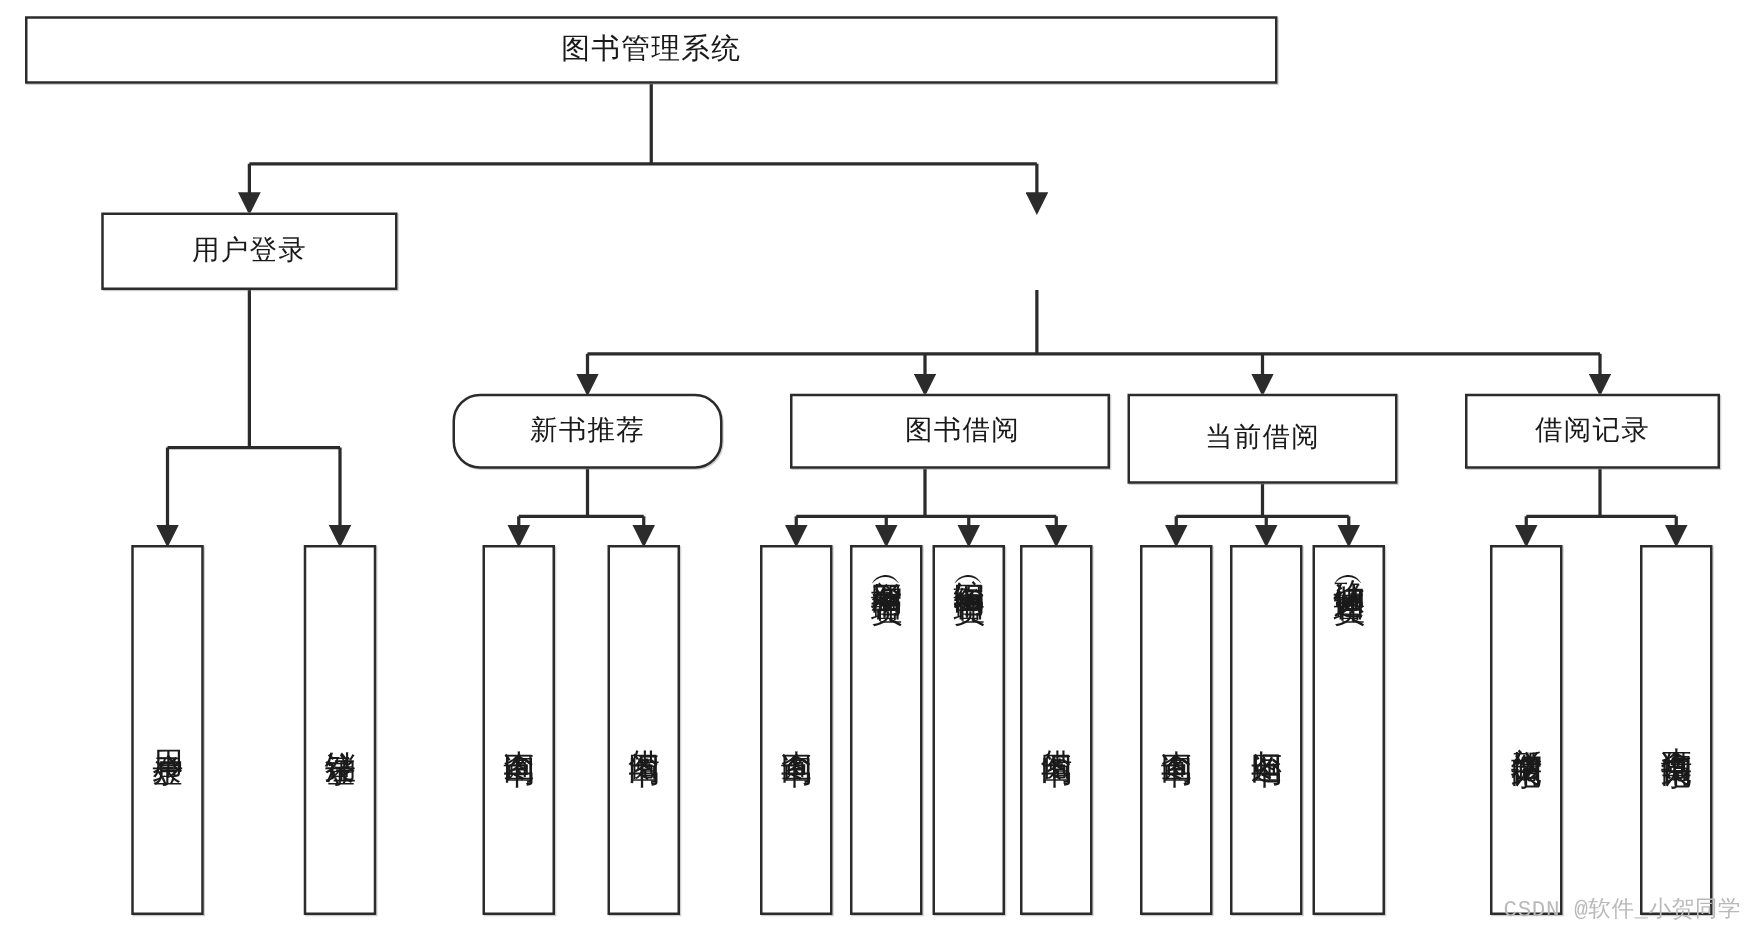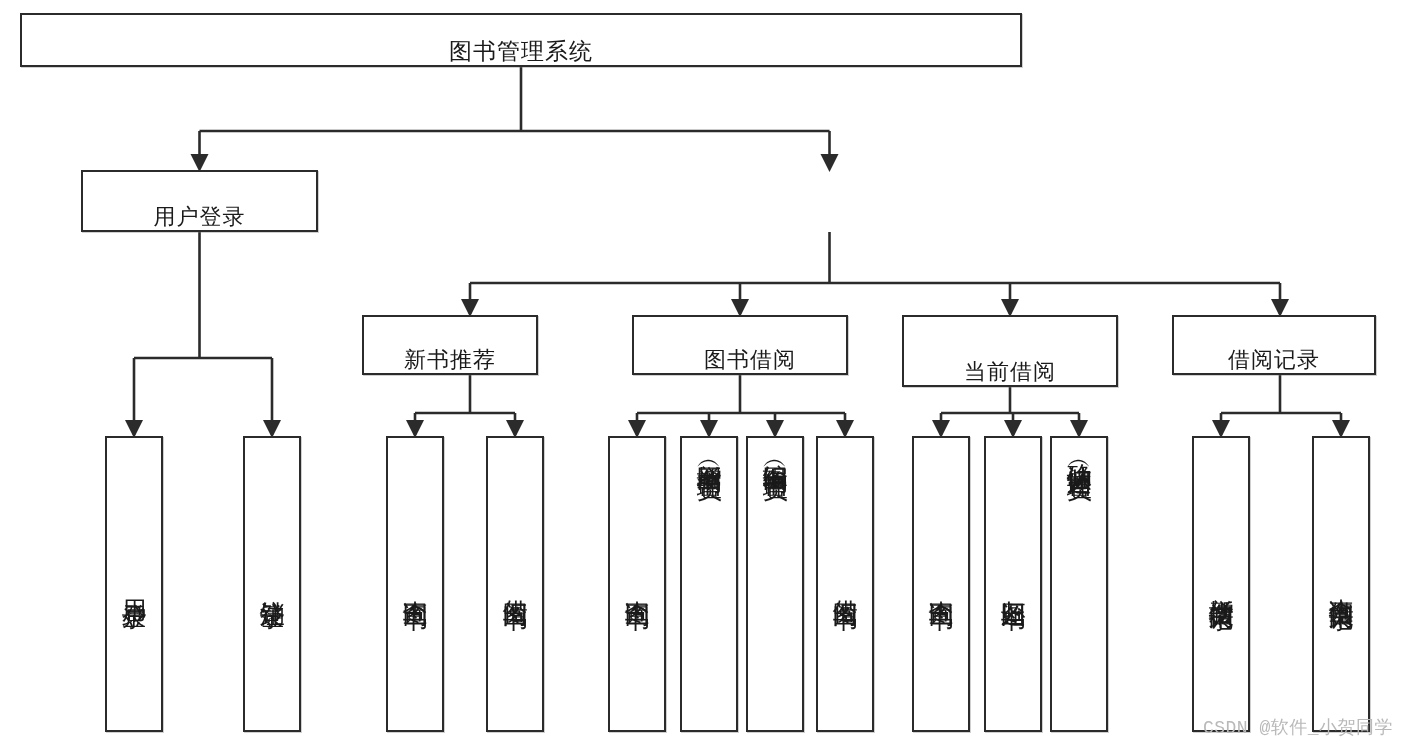--- a/index.html
+++ b/index.html
@@ -23,21 +23,21 @@
     width: 1405px;
     height: 747px;
     pointer-events: none;
   }
   .node {
     position: absolute;
     box-sizing: border-box;
     border: 2.5px solid #2b2b2b;
     background: #ffffff;
     display: flex;
-    align-items: flex-end;
+    align-items: center;
     justify-content: center;
     color: #1a1a1a;
     box-shadow: 1px 1px 0 rgba(120,120,120,.35);
   }
   .node .label {
     display: block;
     text-align: center;
     line-height: 1.18;
     letter-spacing: 1px;
   }
@@ -125,24 +125,24 @@
   </svg>
 
   <div class="node h root" style="left:20px;top:13px;width:1002px;height:54px;">
     <span class="label">图书管理系统</span>
   </div>
 
   <div class="node h" style="left:81px;top:170px;width:237px;height:62px;">
     <span class="label">用户登录</span>
   </div>
 
-  <div class="node h" style="left:362px;top:315px;width:176px;height:60px;">
+  <div class="node h" style="left:362px;top:315px;width:216px;height:60px;border-radius:22px;">
     <span class="label">新书推荐</span>
   </div>
-  <div class="node h" style="left:632px;top:315px;width:216px;height:60px;padding-left:20px;">
+  <div class="node h" style="left:632px;top:315px;width:256px;height:60px;padding-left:20px;">
     <span class="label">图书借阅</span>
   </div>
   <div class="node h" style="left:902px;top:315px;width:216px;height:72px;">
     <span class="label">当前借阅</span>
   </div>
   <div class="node h" style="left:1172px;top:315px;width:204px;height:60px;">
     <span class="label">借阅记录</span>
   </div>
 
   <div class="node v center" style="left:105px;top:436px;width:58px;height:296px;">

